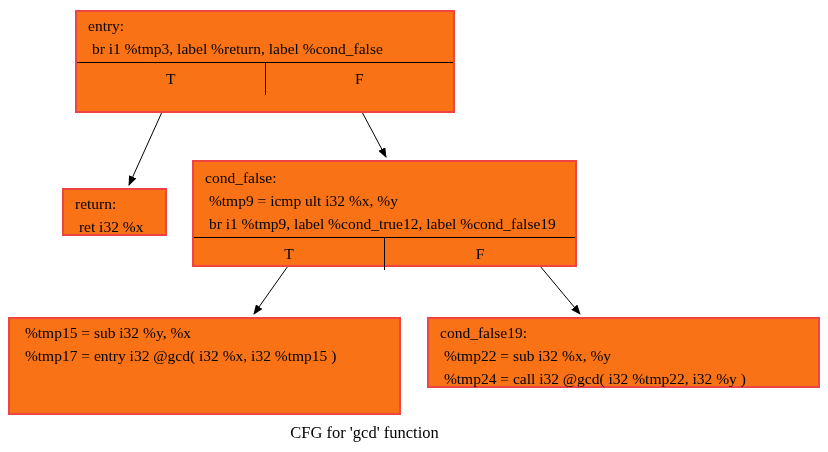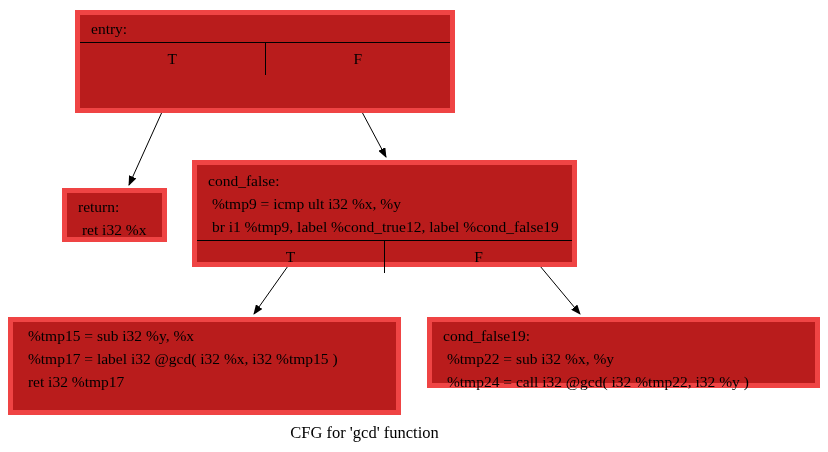--- a/index.html
+++ b/index.html
@@ -17,22 +17,22 @@
     overflow: hidden;
   }
   .edges {
     position: absolute;
     left: 0; top: 0;
     width: 828px; height: 452px;
     pointer-events: none;
   }
   .node {
     position: absolute;
-    background: #b91c1c;
-    border: 5px solid #ef4444;
+    background: #f97316;
+    border: 2px solid #ef4444;
     box-sizing: border-box;
     font-size: 15.5px;
   }
   .node .body {
     padding: 2px 6px 2px 11px;
   }
   .node .line {
     white-space: pre;
     height: 23px;
     line-height: 23px;
@@ -46,21 +46,21 @@
   .tf-cell {
     flex: 1;
     text-align: center;
     line-height: 32px;
     font-size: 15.5px;
   }
   .tf-cell.true-cell {
     border-right: 1px solid #000000;
   }
   .node-entry       { left: 75px;  top: 10px;  width: 380px; height: 103px; }
-  .node-return      { left: 62px;  top: 188px; width: 105px; height: 54px;  }
+  .node-return      { left: 62px;  top: 188px; width: 105px; height: 48px;  }
   .node-cond-false  { left: 192px; top: 160px; width: 385px; height: 107px; }
   .node-cond-false .body { padding-top: 4px; }
   .node-cond-true12 { left: 8px;   top: 317px; width: 393px; height: 98px;  }
   .node-cond-false19{ left: 427px; top: 317px; width: 393px; height: 71px;  }
   .caption {
     position: absolute;
     left: 0;
     top: 422px;
     width: 729px;
     text-align: center;
@@ -81,20 +81,21 @@
     </defs>
     <line x1="162" y1="112" x2="129" y2="185" stroke="#000000" stroke-width="1" marker-end="url(#arrowhead)"></line>
     <line x1="362" y1="112" x2="386" y2="157" stroke="#000000" stroke-width="1" marker-end="url(#arrowhead)"></line>
     <line x1="288" y1="266" x2="254" y2="314" stroke="#000000" stroke-width="1" marker-end="url(#arrowhead)"></line>
     <line x1="540" y1="266" x2="580" y2="314" stroke="#000000" stroke-width="1" marker-end="url(#arrowhead)"></line>
   </svg>
 
   <div class="node node-entry">
     <div class="body">
       <div class="line">entry:</div>
+      <div class="line"> br i1 %tmp3, label %return, label %cond_false</div>
     </div>
     <div class="tf-row">
       <div class="tf-cell true-cell">T</div>
       <div class="tf-cell">F</div>
     </div>
   </div>
 
   <div class="node node-return">
     <div class="body">
       <div class="line">return:</div>
@@ -110,22 +111,21 @@
     </div>
     <div class="tf-row">
       <div class="tf-cell true-cell">T</div>
       <div class="tf-cell">F</div>
     </div>
   </div>
 
   <div class="node node-cond-true12">
     <div class="body">
       <div class="line"> %tmp15 = sub i32 %y, %x</div>
-      <div class="line"> %tmp17 = label i32 @gcd( i32 %x, i32 %tmp15 )</div>
-      <div class="line"> ret i32 %tmp17</div>
+      <div class="line"> %tmp17 = entry i32 @gcd( i32 %x, i32 %tmp15 )</div>
     </div>
   </div>
 
   <div class="node node-cond-false19">
     <div class="body">
       <div class="line">cond_false19:</div>
       <div class="line"> %tmp22 = sub i32 %x, %y</div>
       <div class="line"> %tmp24 = call i32 @gcd( i32 %tmp22, i32 %y )</div>
     </div>
   </div>

